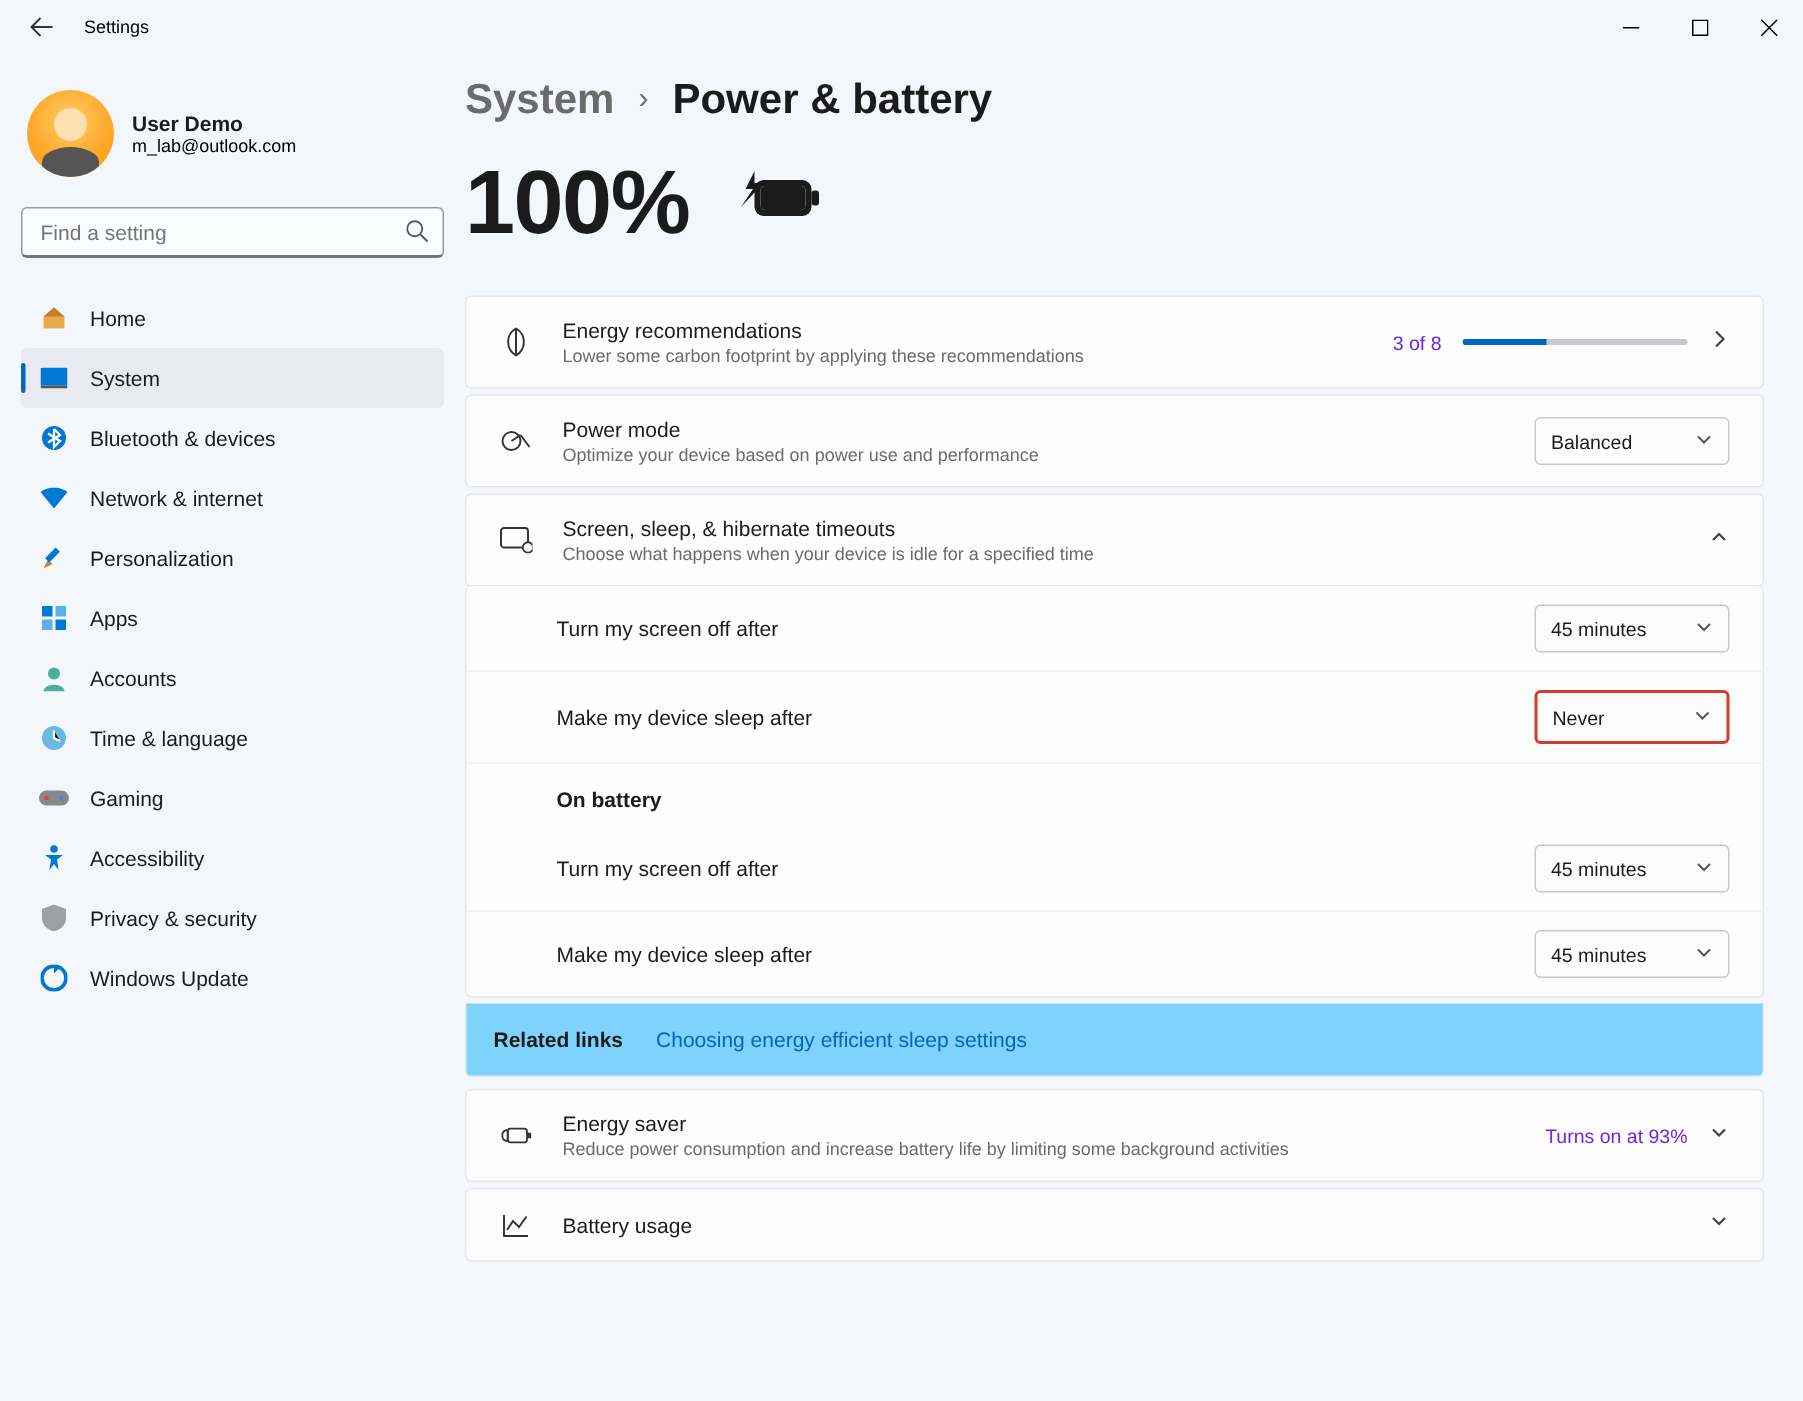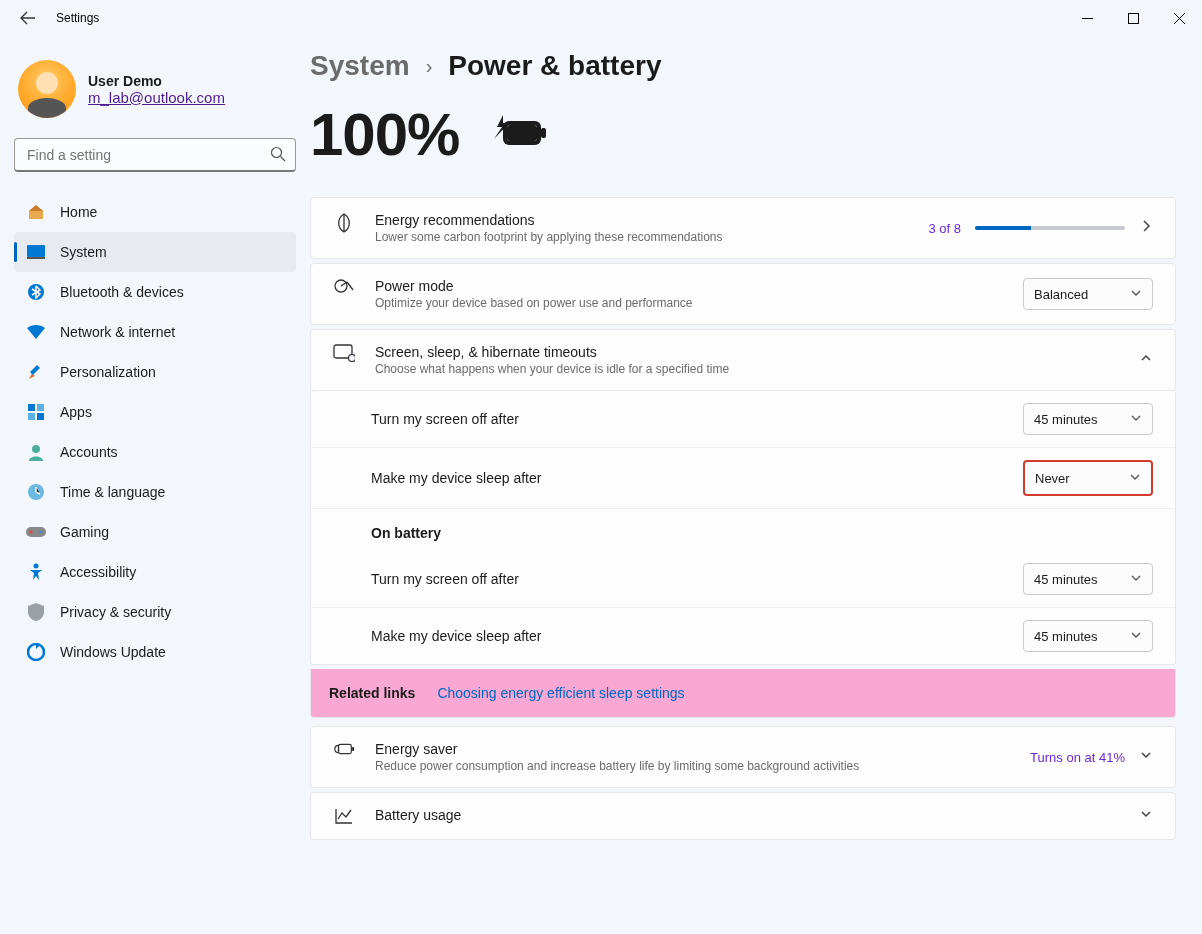--- a/index.html
+++ b/index.html
@@ -10,21 +10,21 @@
   .winctrls { margin-left:auto; display:flex; height:100%; }
   .winctrls .btn { width:46px; display:flex; align-items:center; justify-content:center; cursor:pointer; }
 
   .container { display:flex; height: calc(934px - 36px); }
   .sidebar { width: 310px; padding: 18px 14px 0 14px; flex-shrink:0; }
   .profile { display:flex; align-items:center; gap:12px; padding: 6px 4px 18px 4px; }
   .avatar { width:58px; height:58px; border-radius:50%; background: radial-gradient(circle at 50% 35%, #ffcc66 0%, #ffa92b 55%, #ff9c1a 100%); position:relative; overflow:hidden; }
   .avatar::after { content:""; position:absolute; bottom:0; left:10px; right:10px; height:20px; background:#555; border-radius:50% 50% 0 0; }
   .avatar .head { position:absolute; top:12px; left:18px; width:22px; height:22px; border-radius:50%; background:#ffe0b2; }
   .profile .name { font-size:14px; font-weight:600; }
-  .profile .email { font-size:15px; color:#4c1d95;text-decoration:underline; }
+  .profile .email { font-size:12px; color:#000000; }
 
   .search { position:relative; margin: 2px 0 20px 0; }
   .search input { width:100%; height:34px; border:1px solid #999; border-bottom:2px solid #777; border-radius:4px; padding:0 34px 0 12px; background:#fafcfe; font-size:14px; outline:none; }
   .search .sicon { position:absolute; right:10px; top:8px; color:#555; }
 
   .nav { list-style:none; }
   .nav li { display:flex; align-items:center; gap:14px; height:40px; padding:0 12px; border-radius:4px; cursor:pointer; font-size:14px; position:relative; }
   .nav li.active { background:#e7ebf1; }
   .nav li.active::before { content:""; position:absolute; left:0; top:10px; bottom:10px; width:3px; background:#0067c0; border-radius:2px; }
   .nav .icon { width:20px; height:20px; display:flex; align-items:center; justify-content:center; }
@@ -32,41 +32,41 @@
   .main { flex:1; padding: 14px 26px 0 0; overflow-y:auto; }
   .breadcrumb { display:flex; align-items:center; gap:16px; padding-left:0; margin-bottom:10px; }
   .breadcrumb .parent { font-size:28px; font-weight:600; color:#6b6b6b; cursor:pointer; }
   .breadcrumb .chev { color:#6b6b6b; font-size:20px; }
   .breadcrumb .current { font-size:28px; font-weight:600; }
 
   .pct { display:flex; align-items:center; gap:32px; margin:18px 0 28px 0; }
   .pct .val { font-size:60px; font-weight:600; letter-spacing:-1px; }
 
   .card { background:#fdfdfe; border:1px solid #e7e7ea; border-radius:4px; margin-bottom:4px; }
-  .row { display:flex; padding:14px 22px; gap:20px; }
+  .row { display:flex; align-items:center; padding:14px 22px; gap:20px; }
   .row .ric { width:22px; display:flex; justify-content:center; color:#333; }
   .row .rtxt .title { font-size:14px; }
   .row .rtxt .sub { font-size:12px; color:#6b6b6b; margin-top:2px; }
   .row .right { margin-left:auto; display:flex; align-items:center; gap:14px; }
 
   .prog { width:150px; height:4px; background:#c7c9cf; border-radius:2px; overflow:hidden; }
   .prog .fill { height:100%; background:#0067c0; }
 
   .select { width:130px; height:32px; border:1px solid #c9c9cc; border-radius:4px; background:#fcfcfd; display:flex; align-items:center; justify-content:space-between; padding:0 10px; font-size:13px; cursor:pointer; }
   .select.highlight { border:2px solid #d23b2e; width:130px; height:36px; }
   .chevd { color:#555; }
 
   .expanded { border-top:0; }
   .subhead { font-size:14px; font-weight:600; padding:16px 22px 10px 60px; }
   .optrow { display:flex; align-items:center; padding:12px 22px 12px 60px; gap:20px; border-bottom:1px solid #f0f0f0; }
   .optrow:last-of-type { border-bottom:none; }
   .optrow .lbl { font-size:14px; }
   .optrow .select { margin-left:auto; }
 
-  .related { display:flex; align-items:center; gap:22px; padding:16px 18px 16px 18px; background:#f9a8d4; border:1px solid #e7e7ea; border-top:0; border-radius:0 0 4px 4px; margin-bottom:8px; }
+  .related { display:flex; align-items:center; gap:22px; padding:16px 18px 16px 18px; background:#7dd3fc; border:1px solid #e7e7ea; border-top:0; border-radius:0 0 4px 4px; margin-bottom:8px; }
   .related .hdr { font-size:14px; font-weight:600; }
   .related .lnk { font-size:14px; color:#0067c0; cursor:pointer; }
 
   .chevr { color:#444; cursor:pointer; }
   .smalltxt { font-size:13px; color:#6d28d9; }
 </style>
 </head>
 <body>
 
 <div class="titlebar">
@@ -369,21 +369,21 @@
               <path fill="none" stroke="#333" stroke-width="1.3" d="M6 4 Q2 4 2 8 Q2 12 6 12 M6 4 L6 12"></path>
               <rect x="6" y="3" width="14" height="10" rx="2" fill="none" stroke="#333" stroke-width="1.3"></rect>
               <rect x="20" y="6" width="3" height="4" fill="#333"></rect>
             </svg>
           </span>
         <div class="rtxt">
           <div class="title">Energy saver</div>
           <div class="sub">Reduce power consumption and increase battery life by limiting some background activities</div>
         </div>
         <div class="right">
-          <span class="smalltxt">Turns on at 41%</span>
+          <span class="smalltxt">Turns on at 93%</span>
           <span class="chevr"><svg width="14" height="14" viewBox="0 0 14 14">
                 <path fill="none" stroke="#444" stroke-width="1.5" d="M3 5 L7 9 L11 5"></path>
               </svg></span>
         </div>
       </div>
     </div>
 
     <div class="card">
       <div class="row">
         <span class="ric">

